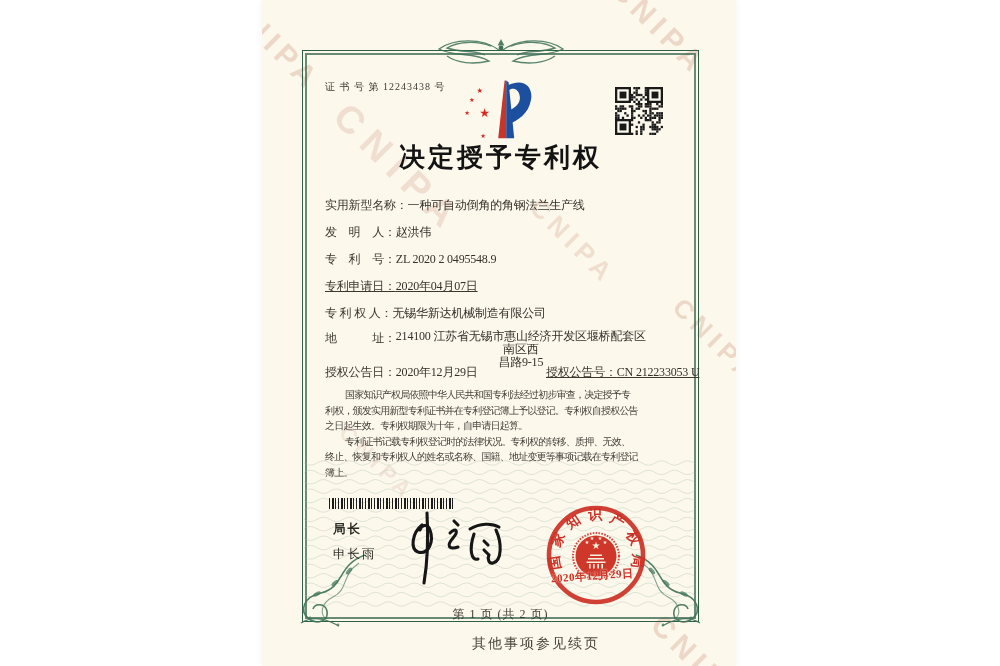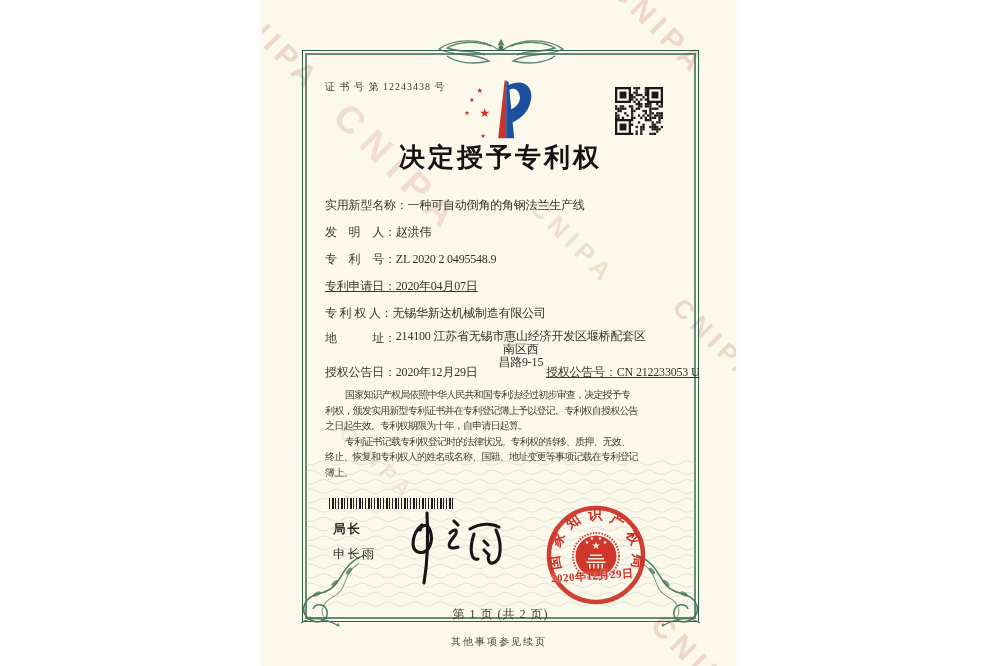--- a/index.html
+++ b/index.html
@@ -34,22 +34,22 @@
       letter-spacing:2px;color:#2e2c28;z-index:3;}
   .official-name{position:absolute;left:30px;top:495px;font-size:12.5px;font-weight:normal;
       letter-spacing:2px;color:#2e2c28;z-index:3;}
   .signature{position:absolute;left:95px;top:452px;width:110px;height:85px;z-index:3;}
   .seal{position:absolute;left:241px;top:451px;width:104px;height:104px;z-index:4;}
   .seal-date{position:absolute;left:248px;top:517px;width:96px;font-size:11px;font-weight:bold;
       color:#ce3226;letter-spacing:0.5px;transform:rotate(-4deg);z-index:5;
       text-shadow:0 0 2px #fbf5e7;white-space:nowrap;}
   .page-num{position:absolute;left:0;top:555px;width:100%;text-align:center;font-size:12px;
       color:#3c3a33;letter-spacing:1px;z-index:3;}
-  .bottom-note{position:absolute;left:0;top:635px;width:100%;text-align:center;font-size:10px;
-      color:#4a463d;letter-spacing:2px;z-index:2;}
+  .bottom-note{position:absolute;left:0;top:635px;width:100%;text-align:center;font-size:14px;
+      color:#4a463d;letter-spacing:2px;z-index:2;padding-left:37px;}
   .guilloche{position:absolute;left:1px;top:408px;width:391px;height:155px;z-index:0;overflow:hidden;}
   .ornament-top{position:absolute;left:50%;top:-15px;transform:translateX(-50%);z-index:3;}
   .corner-bl{position:absolute;left:-10px;bottom:-12px;z-index:3;}
   .corner-br{position:absolute;right:-10px;bottom:-12px;transform:scaleX(-1);z-index:3;}
 </style>
 </head>
 <body>
 
 <div class="stage">
 

